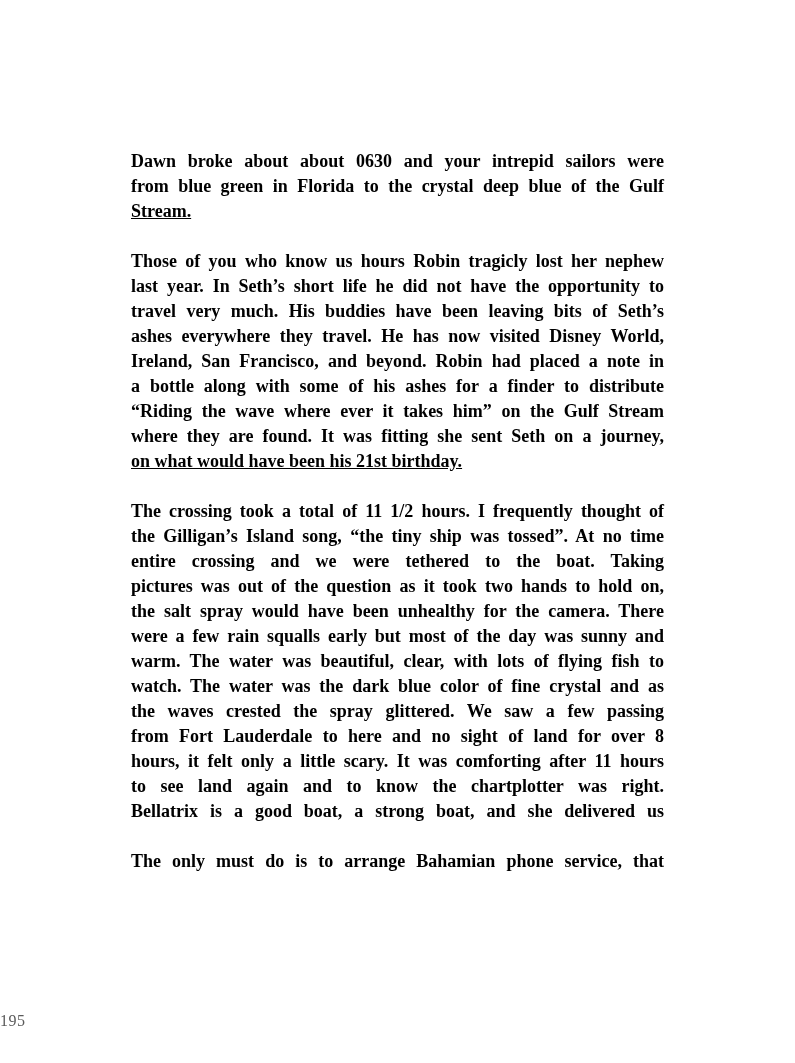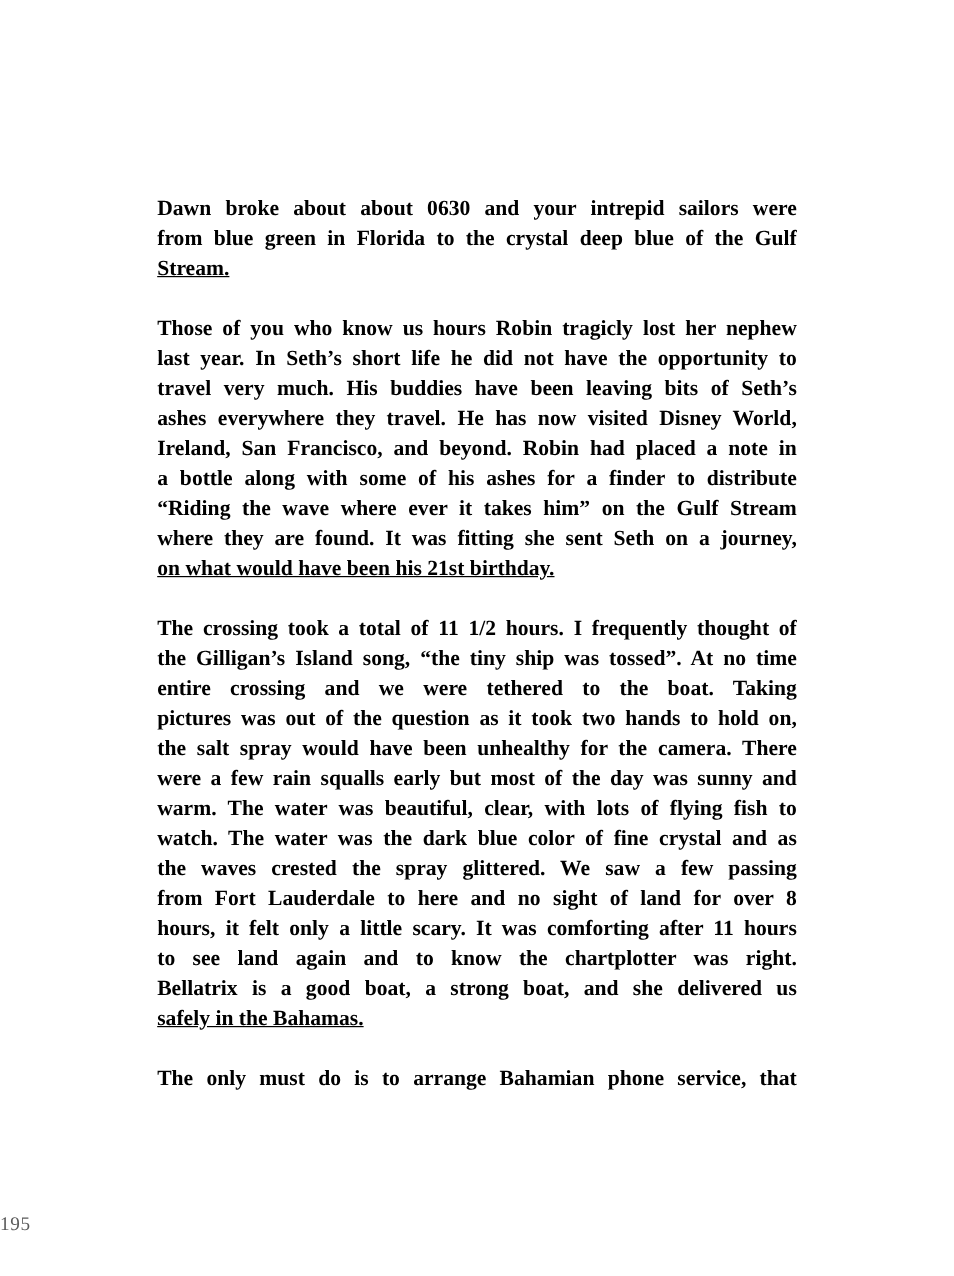--- a/index.html
+++ b/index.html
@@ -24,21 +24,21 @@
     left: 131px;
     top: 149px;
     width: 533px;
     color: #000000;
     font-weight: bold;
     font-size: 18px;
     line-height: 25px;
     -webkit-font-smoothing: antialiased;
   }
   .para {
-    margin: 12px 0 25px 0;
+    margin: 0 0 25px 0;
   }
   .line {
     height: 25px;
     text-align: justify;
     text-align-last: justify;
     white-space: normal;
     overflow: visible;
   }
   .line.flush {
     text-align-last: left;
@@ -85,20 +85,19 @@
         <div class="line">pictures was out of the question as it took two hands to hold on,</div>
         <div class="line">the salt spray would have been unhealthy for the camera. There</div>
         <div class="line">were a few rain squalls early but most of the day was sunny and</div>
         <div class="line">warm. The water was beautiful, clear, with lots of flying fish to</div>
         <div class="line">watch. The water was the dark blue color of fine crystal and as</div>
         <div class="line">the waves crested the spray glittered. We saw a few passing</div>
         <div class="line">from Fort Lauderdale to here and no sight of land for over 8</div>
         <div class="line">hours, it felt only a little scary. It was comforting after 11 hours</div>
         <div class="line">to see land again and to know the chartplotter was right.</div>
         <div class="line">Bellatrix is a good boat, a strong boat, and she delivered us</div>
-        <div class="line flush">safely in the Bahamas.</div>
       </div>
       <div class="para">
         <div class="line">The only must do is to arrange Bahamian phone service, that</div>
       </div>
     </div>
   <div class="page-number">195</div>
 </div>
 
 </body></html>

